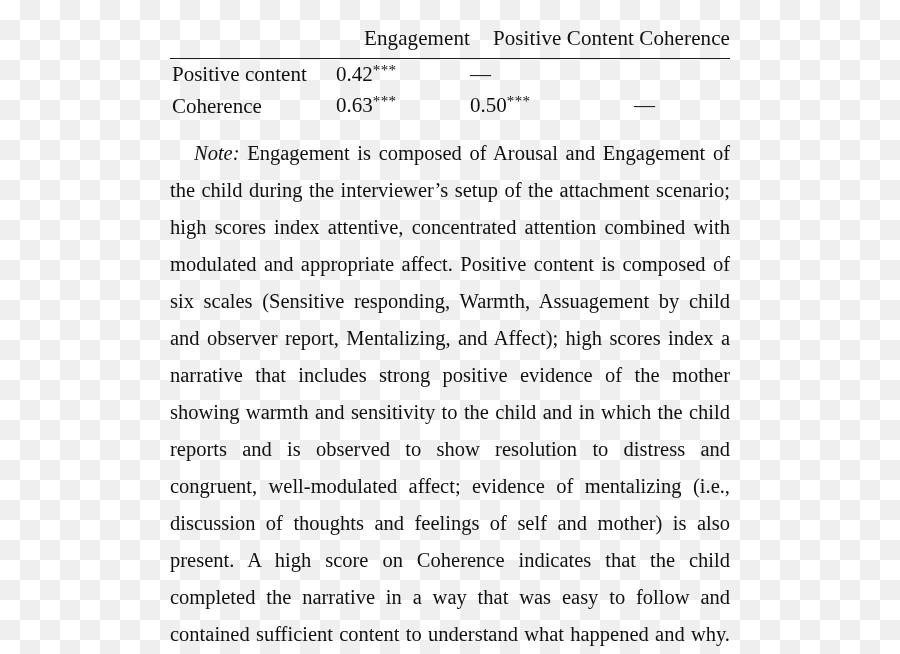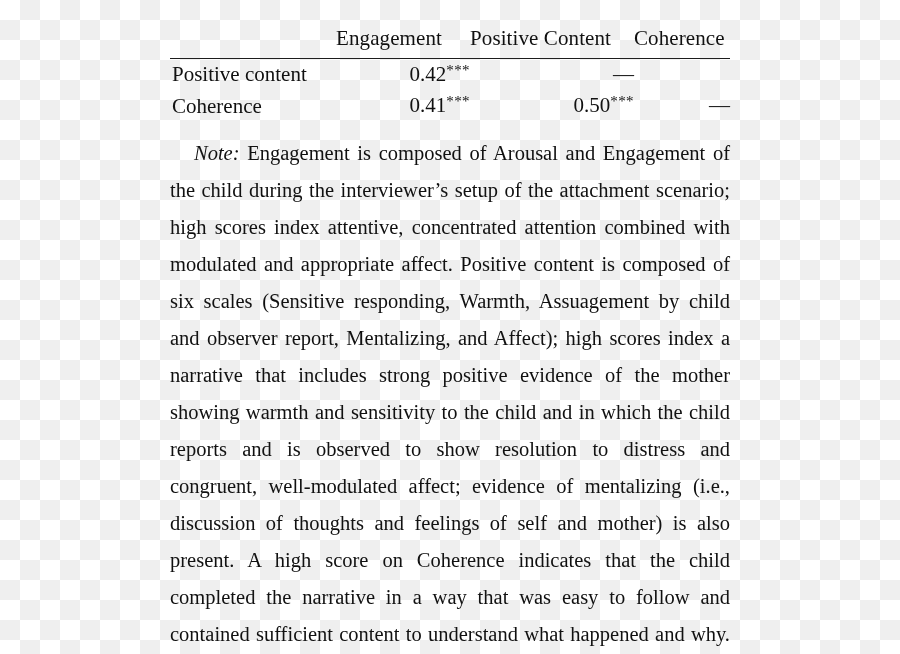--- a/index.html
+++ b/index.html
@@ -37,35 +37,35 @@
     table-layout: fixed;
     font-size: 21px;
   }
   table.corr col.c-label { width: 166px; }
   table.corr col.c-eng   { width: 134px; }
   table.corr col.c-pos   { width: 164px; }
   table.corr col.c-coh   { width: 96px;  }
 
   table.corr thead th {
     font-weight: normal;
-    text-align: left;
+    text-align: right;
     padding: 0 0 7px 0;
     vertical-align: bottom;
     white-space: nowrap;
     letter-spacing: .1px;
   }
   table.corr thead th.lbl-head { text-align: left; }
 
   table.corr thead tr.head-row th {
     border-bottom: 1.6px solid #1d1d1d;
   }
 
   table.corr tbody td {
     padding: 3px 0 3px 0;
-    text-align: right;
+    text-align: left;
     vertical-align: baseline;
     white-space: nowrap;
   }
   table.corr tbody td.rowlabel {
     text-align: left;
     padding-left: 2px;
   }
   table.corr tbody tr.last-row td {
     border-bottom: 3px solid #1d1d1d;
     padding-bottom: 6px;
@@ -132,21 +132,21 @@
 
       <tr>
         <td class="rowlabel">Positive content</td>
         <td><span>0.42</span><span class="stars">***</span></td>
         <td><span class="dash">—</span><span class="stars"></span></td>
         <td><span></span><span class="stars"></span></td>
       </tr>
 
       <tr>
         <td class="rowlabel">Coherence</td>
-        <td><span>0.41</span><span class="stars">***</span></td>
+        <td><span>0.63</span><span class="stars">***</span></td>
         <td><span>0.50</span><span class="stars">***</span></td>
         <td><span class="dash">—</span><span class="stars"></span></td>
       </tr>
 
 
     </tbody>
   </table>
 
   <p class="note"><span class="note-word">Note:</span><span> Engagement is composed of Arousal and Engagement of the child during the interviewer’s setup of the attachment scenario; high scores index attentive, concentrated attention combined with modulated and appropriate affect. Positive content is composed of six scales (Sensitive responding, Warmth, Assuagement by child and observer report, Mentalizing, and Affect); high scores index a narrative that includes strong positive evidence of the mother showing warmth and sensitivity to the child and in which the child reports and is observed to show resolution to distress and congruent, well-modulated affect; evidence of mentalizing (i.e., discussion of thoughts and feelings of self and mother) is also present. A high score on Coherence indicates that the child completed the narrative in a way that was easy to follow and contained sufficient content to understand what happened and why. A high score on Disorganization indicates that there was strong positive evidence of atypical or bizarre content or behavior, such as catastrophizing, fear, lapses, and mixing contradictory behaviors.</span></p>
 

